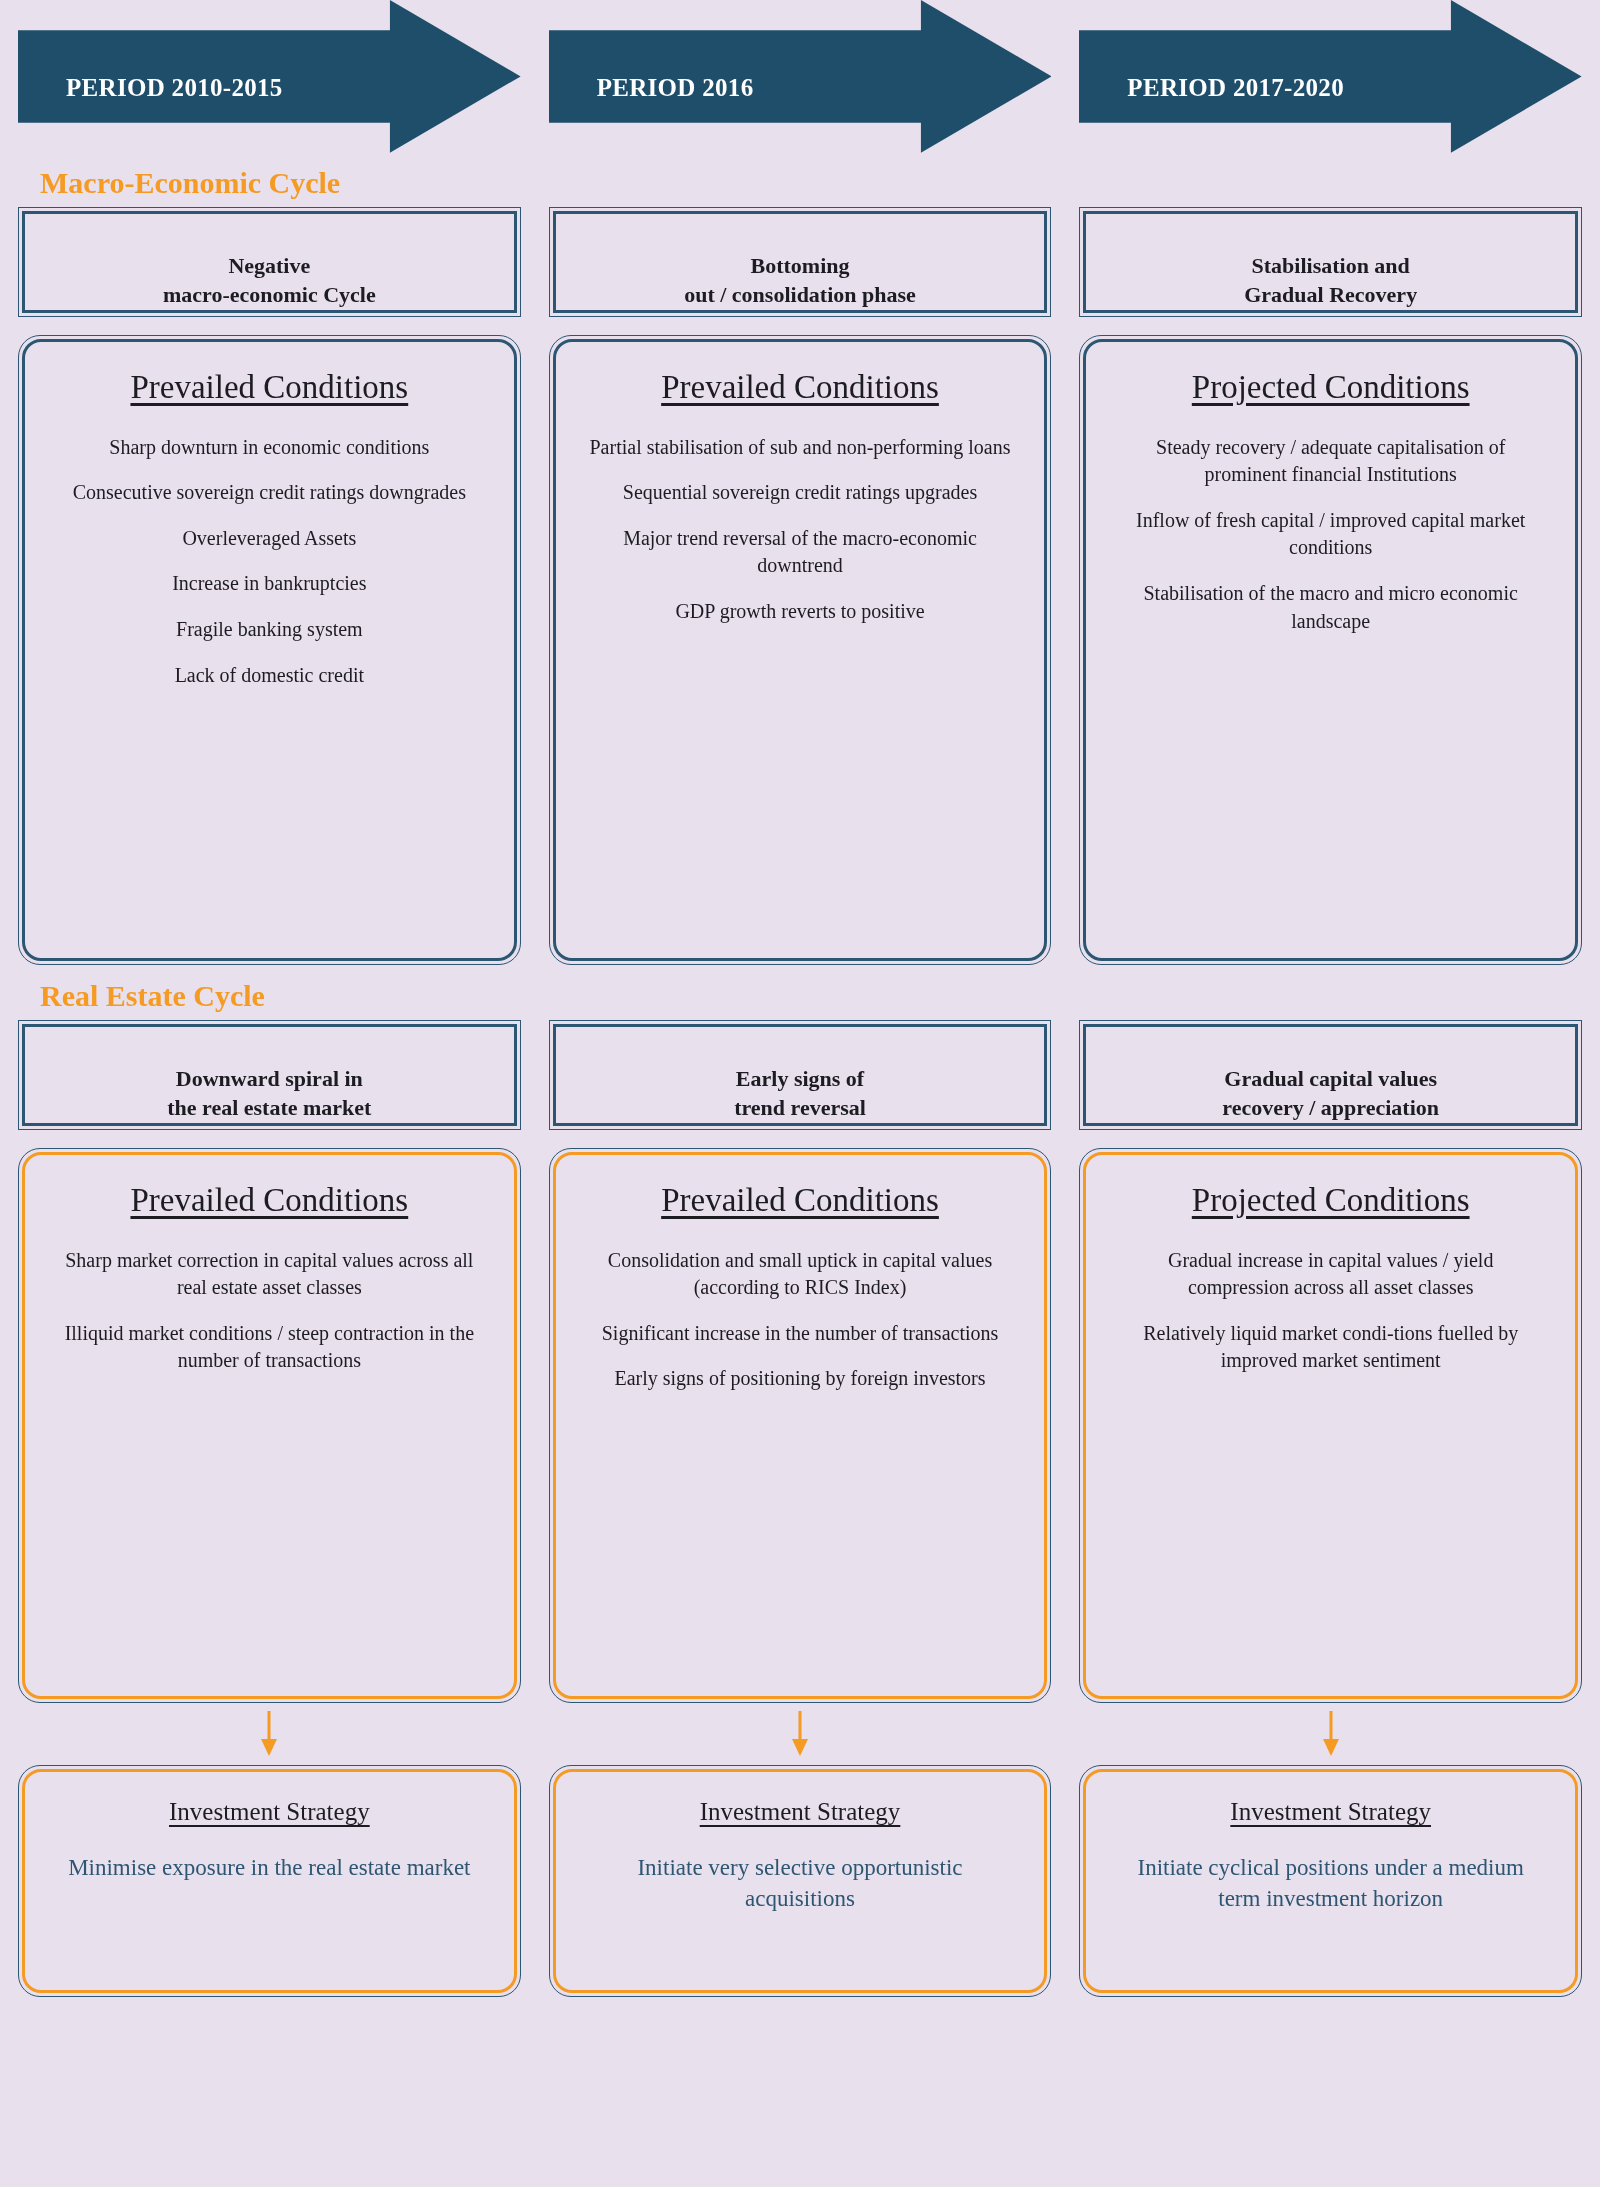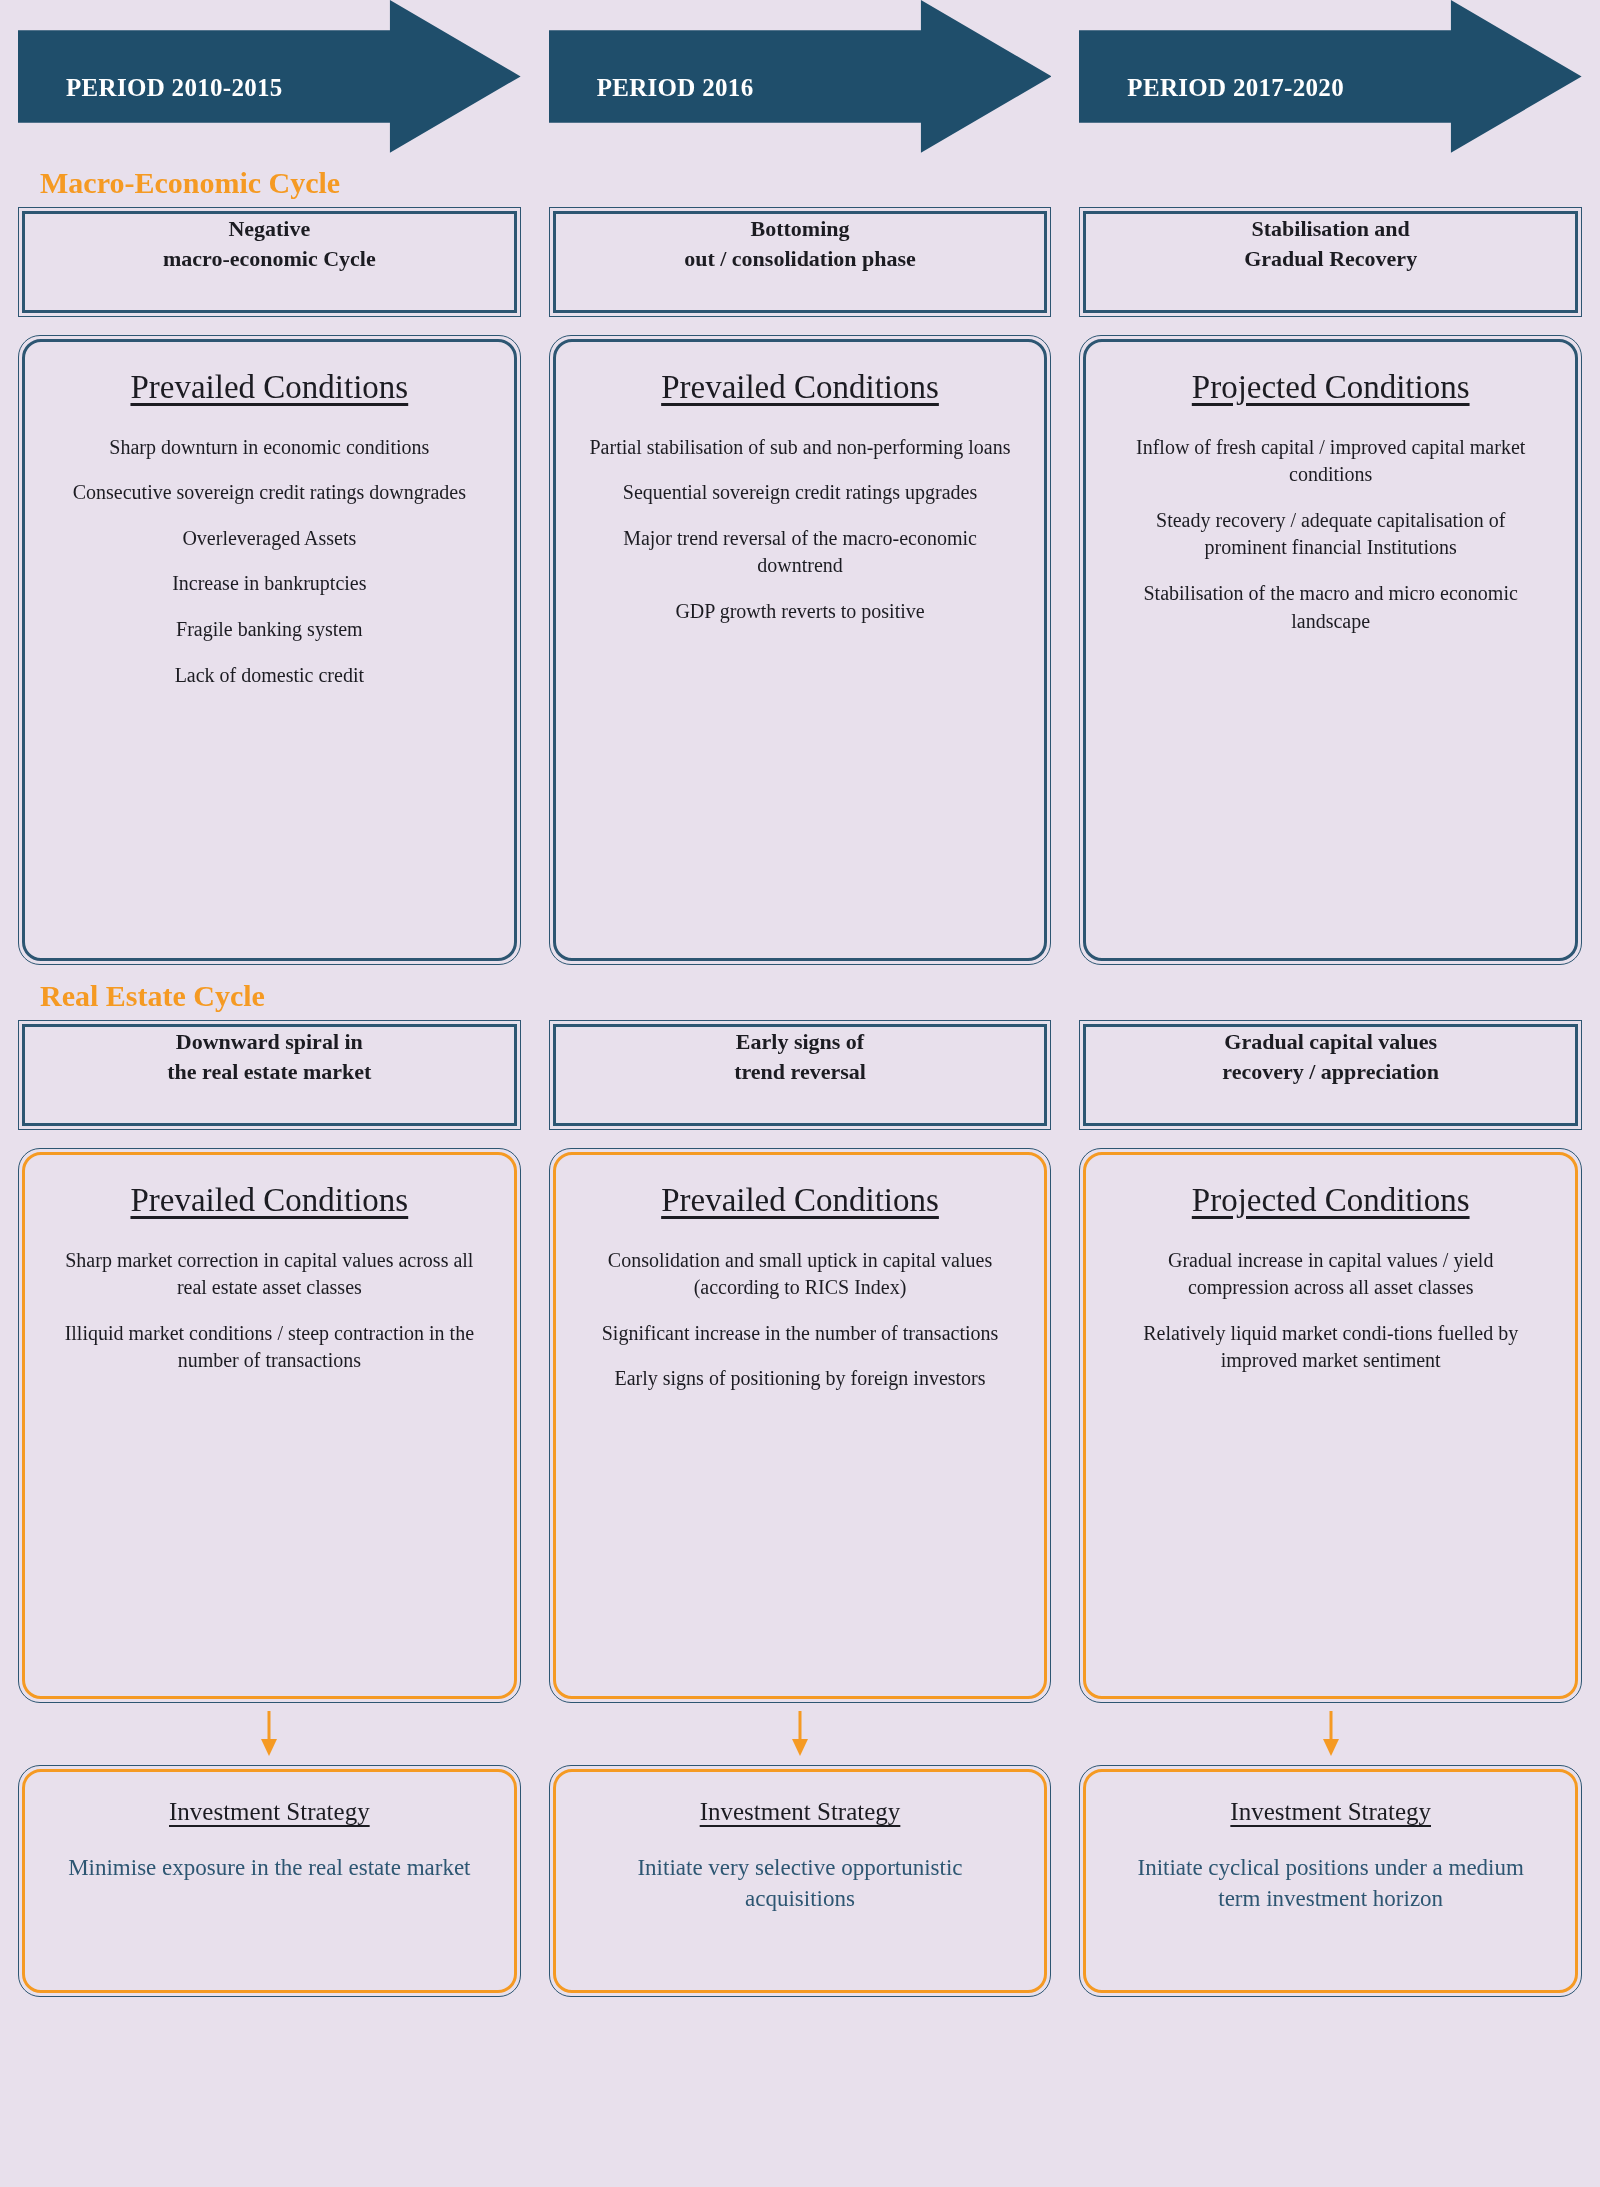--- a/index.html
+++ b/index.html
@@ -98,21 +98,21 @@
 
   .dbl.orng { border: 1px solid #2d5672; border-radius: 22px; padding: 3px; }
   .dbl.orng > .inner { border: 3px solid #f59a23; border-radius: 19px; }
 
   
   .phase-box {
     height: 110px;
   }
   .phase-box .inner {
     align-items: center;
-    justify-content: flex-start;
+    justify-content: flex-end;
     text-align: center;
   }
   .phase-title {
     font-size: 22px;
     font-weight: 700;
     line-height: 1.35;
     padding: 0 12px;
   }
 
   
@@ -256,22 +256,22 @@
     <div class="col">
       <div class="dbl sq phase-box">
         <div class="inner">
           <div class="phase-title">Stabilisation and<br>Gradual Recovery</div>
         </div>
       </div>
       <div class="dbl rnd cond-box">
         <div class="inner">
           <div class="cond-heading">Projected Conditions</div>
           <div class="cond-list">
+              <div class="cond-item">Steady recovery / adequate capitalisation  of prominent financial Institutions</div>
               <div class="cond-item">Inflow of fresh capital / improved capital market conditions</div>
-              <div class="cond-item">Steady recovery / adequate capitalisation  of prominent financial Institutions</div>
               <div class="cond-item">Stabilisation of the macro and micro economic landscape</div>
             </div>
         </div>
       </div>
     </div>
   </div>
 
   <div class="section-title">Real Estate Cycle</div>
 
   <div class="cols re">

